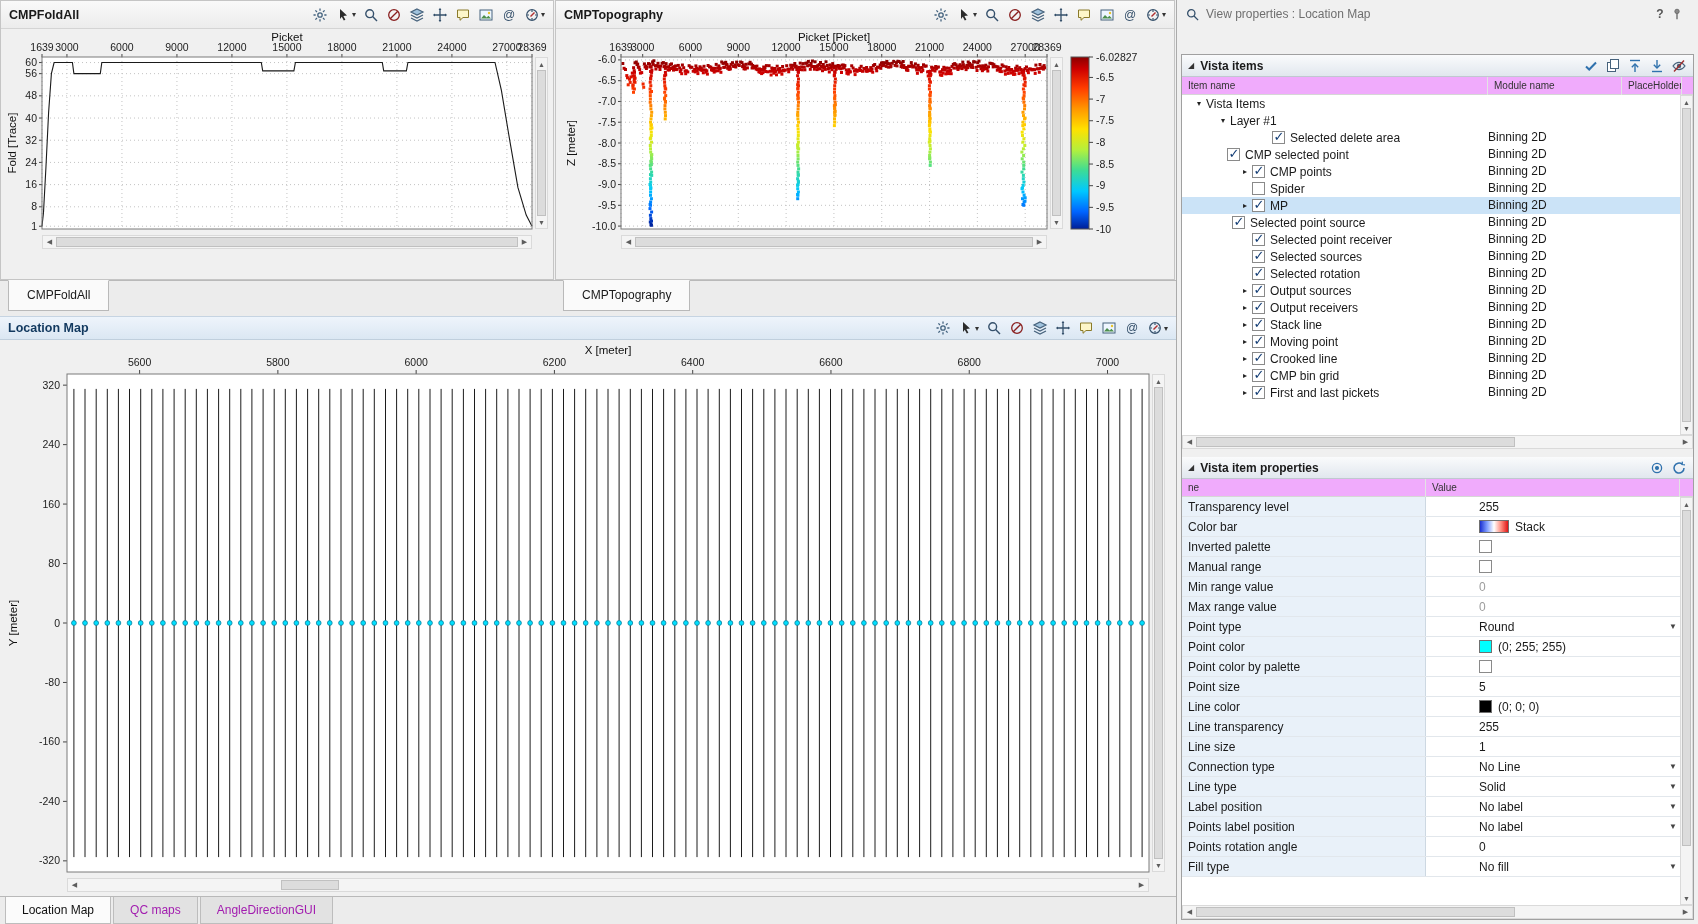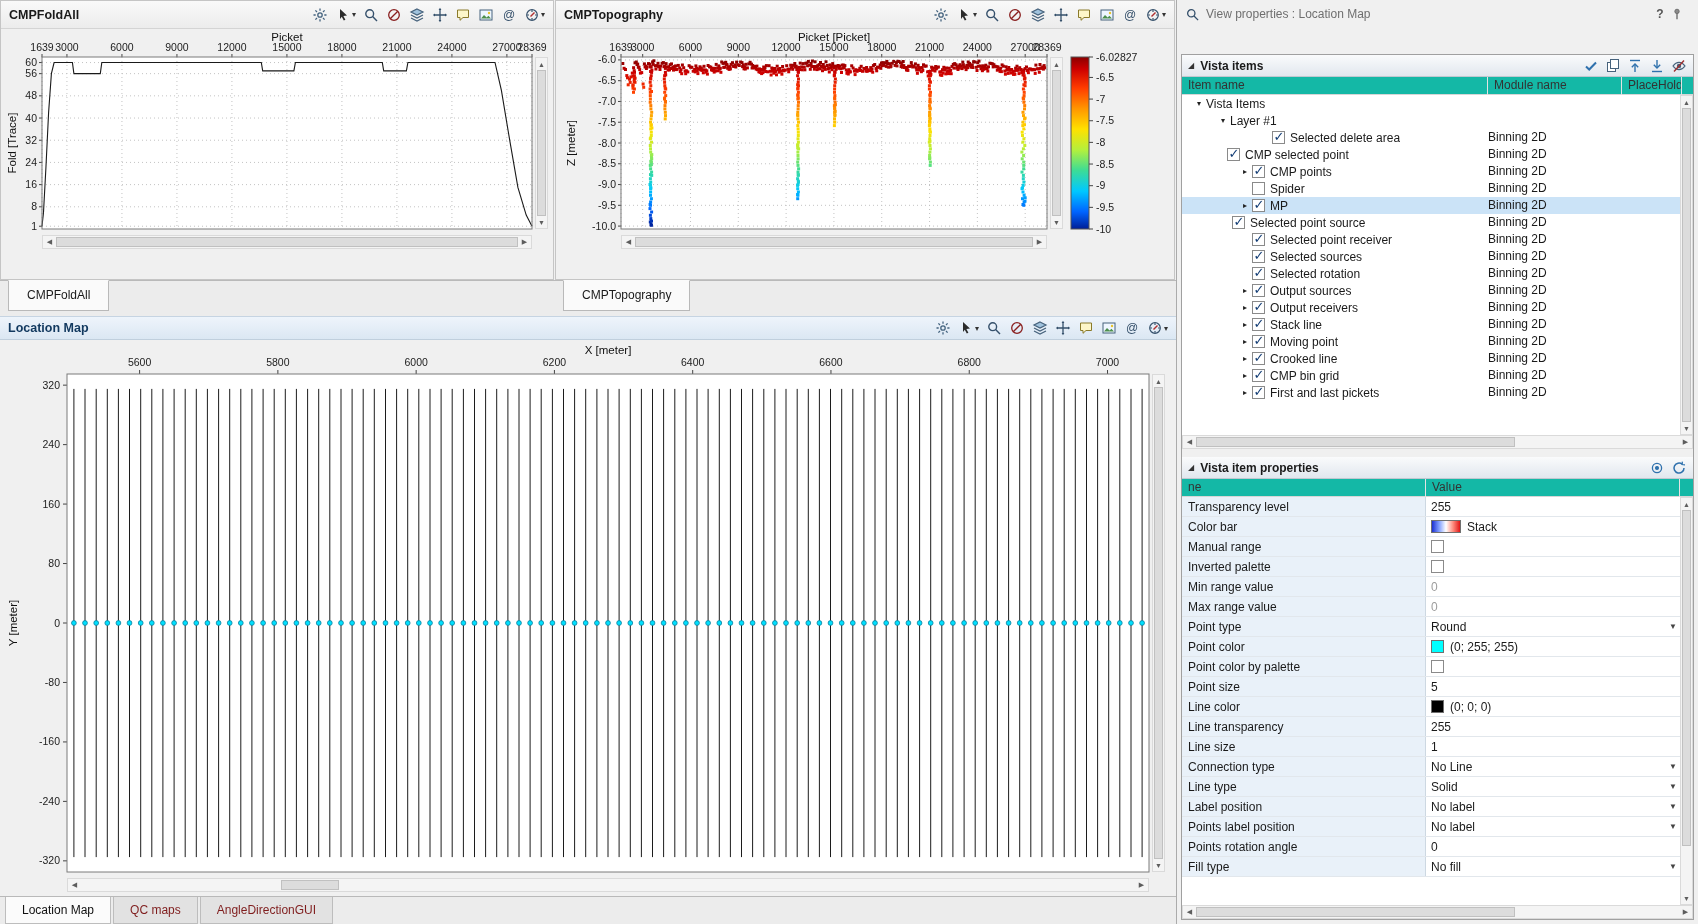--- a/index.html
+++ b/index.html
@@ -48,21 +48,21 @@
 
   #panel-map { position:absolute; top:316px; left:0; width:1176px; height:580px; background:#f0f0f0; }
   .map-header { height:24px; background:linear-gradient(#eef4fb,#dbe7f3); border-top:1px solid #c6d4e2;
                 border-bottom:1px solid #c0cfdd; display:flex; align-items:center; padding:0 8px; }
   .map-title { color:#12395f; font-weight:bold; font-size:12.5px; }
   #map-svg { position:absolute; left:3px; top:24px; }
 
   #bottom-tabs { position:absolute; top:896px; left:0; width:1176px; height:28px; background:#ececec;
                  border-top:1px solid #b9b9b9; display:flex; align-items:flex-start; padding-left:5px; }
   .bottom-tab { height:27px; padding:6px 16px; font-size:12px; background:#e2e2e2;
-                border:1px solid #bdbdbd; border-top:none; margin-right:2px; color:#7f1d1d; white-space:nowrap; }
+                border:1px solid #bdbdbd; border-top:none; margin-right:2px; color:#a21caf; white-space:nowrap; }
   .bottom-tab.active { background:#fbfbfb; color:#111; }
 
   
   #right-panel { position:absolute; left:1176px; top:0; width:522px; height:924px;
                  background:#f0f0f0; border-left:1px solid #ababab; }
   #rp-titlebar { height:28px; display:flex; align-items:center; padding:12px 8px; color:#6f6f6f; }
   #rp-title { margin-left:6px; flex:1; font-size:12px; white-space:nowrap; overflow:hidden; }
   .rp-btn { width:20px; text-align:center; color:#555; font-weight:bold; cursor:default; flex:none; }
   #rp-tabs { height:26px; display:flex; align-items:flex-end; padding-left:6px; position:relative; z-index:2; }
   .rp-tab { padding:4px 12px; font-size:12px; background:#e3e3e3; border:1px solid #a0a0a0; border-bottom:none;
@@ -70,39 +70,39 @@
   .rp-tab.active { background:#f4f5f6; padding-bottom:6px; margin-bottom:-1px; }
 
   #rp-frame { position:absolute; left:4px; right:4px; top:54px; bottom:4px; border:1px solid #a0a0a0;
               background:#f0f0f0; overflow:hidden; display:flex; flex-direction:column; }
   .section-header { height:22px; flex:none; background:linear-gradient(#fafbfc,#e1e7ee);
                     border-bottom:1px solid #c0c8d0; display:flex; align-items:center; padding:0 6px; }
   .sec-tri { font-size:8px; margin-right:6px; color:#333; }
   .sec-title { font-weight:bold; font-size:12px; }
   .sec-tools { margin-left:auto; display:flex; gap:6px; align-items:center; }
 
-  .colhead { height:18px; flex:none; background:#14b8a6; border-bottom:1px solid #d6d6d6;
-             position:relative; font-size:12px; color:#333; }
+  .colhead { height:18px; flex:none; background:#f0abfc; border-bottom:1px solid #d6d6d6;
+             position:relative; font-size:10px; color:#333; }
   .colhead-cell { position:absolute; top:0; height:18px; line-height:17px; padding-left:6px;
                   border-right:1px solid #e3e3e3; overflow:hidden; white-space:nowrap; }
 
   #tree-body { height:340px; flex:none; background:#fff; position:relative; overflow:hidden; }
   .tree-row { position:relative; height:17px; display:flex; align-items:center; font-size:12px; white-space:nowrap; }
   .tree-row.selected { background:#cbe3f7; }
   .expander { width:14px; font-size:8px; color:#222; text-align:center; flex:none; }
   .cbx { width:13px; height:13px; border:1px solid #8a8a8a; background:#fff; flex:none; margin-right:5px; position:relative; }
   .cbx.checked::after { content:"\2713"; position:absolute; left:0.5px; top:-3px; font-size:13px; font-weight:bold; color:#123c74; }
   .tree-label { overflow:hidden; }
   .tree-module { position:absolute; left:306px; top:0; height:17px; line-height:17px; }
 
   .rp-gap { height:8px; flex:none; }
   .rp-hbar { flex:none; }
 
   #props-body { flex:1; background:#fff; position:relative; overflow:hidden; }
-  .prop-row { display:flex; height:20px; border-bottom:1px solid #e2e7ec; font-size:12px; align-items:stretch; }
+  .prop-row { display:flex; height:20px; border-bottom:1px solid #e2e7ec; font-size:12px; align-items:stretch;gap:48px; }
   .prop-label { width:244px; flex:none; background:#e9f1f9; border-right:1px solid #cdd8e2;
                 padding:3px 0 0 6px; overflow:hidden; white-space:nowrap; }
   .prop-value { flex:1; position:relative; display:flex; align-items:center; padding-left:5px; background:#fff; }
   .prop-text { white-space:nowrap; }
   .prop-text.dim { color:#9d9d9d; }
   .prop-caret { position:absolute; right:16px; font-size:8px; color:#444; }
   .swatch { width:30px; height:13px; border:1px solid #707070; margin-right:6px; flex:none; }
   .swatch.small { width:13px; }
   .cb-swatch { background:linear-gradient(90deg,#1b2fd0 0%,#7f9dff 25%,#ffffff 50%,#ff8d7f 75%,#e01515 100%); }
 </style>
@@ -1806,27 +1806,27 @@
             </div>
           </div>
           <div class="prop-row">
             <div class="prop-label">Color bar</div>
             <div class="prop-value">
               <span class="swatch cb-swatch"></span>
               <span class="prop-text">Stack</span>
             </div>
           </div>
           <div class="prop-row">
-            <div class="prop-label">Manual range</div>
+            <div class="prop-label">Inverted palette</div>
             <div class="prop-value">
               <span class="cbx"></span>
             </div>
           </div>
           <div class="prop-row">
-            <div class="prop-label">Inverted palette</div>
+            <div class="prop-label">Manual range</div>
             <div class="prop-value">
               <span class="cbx"></span>
             </div>
           </div>
           <div class="prop-row">
             <div class="prop-label">Min range value</div>
             <div class="prop-value">
               <span class="prop-text dim">0</span>
             </div>
           </div>

